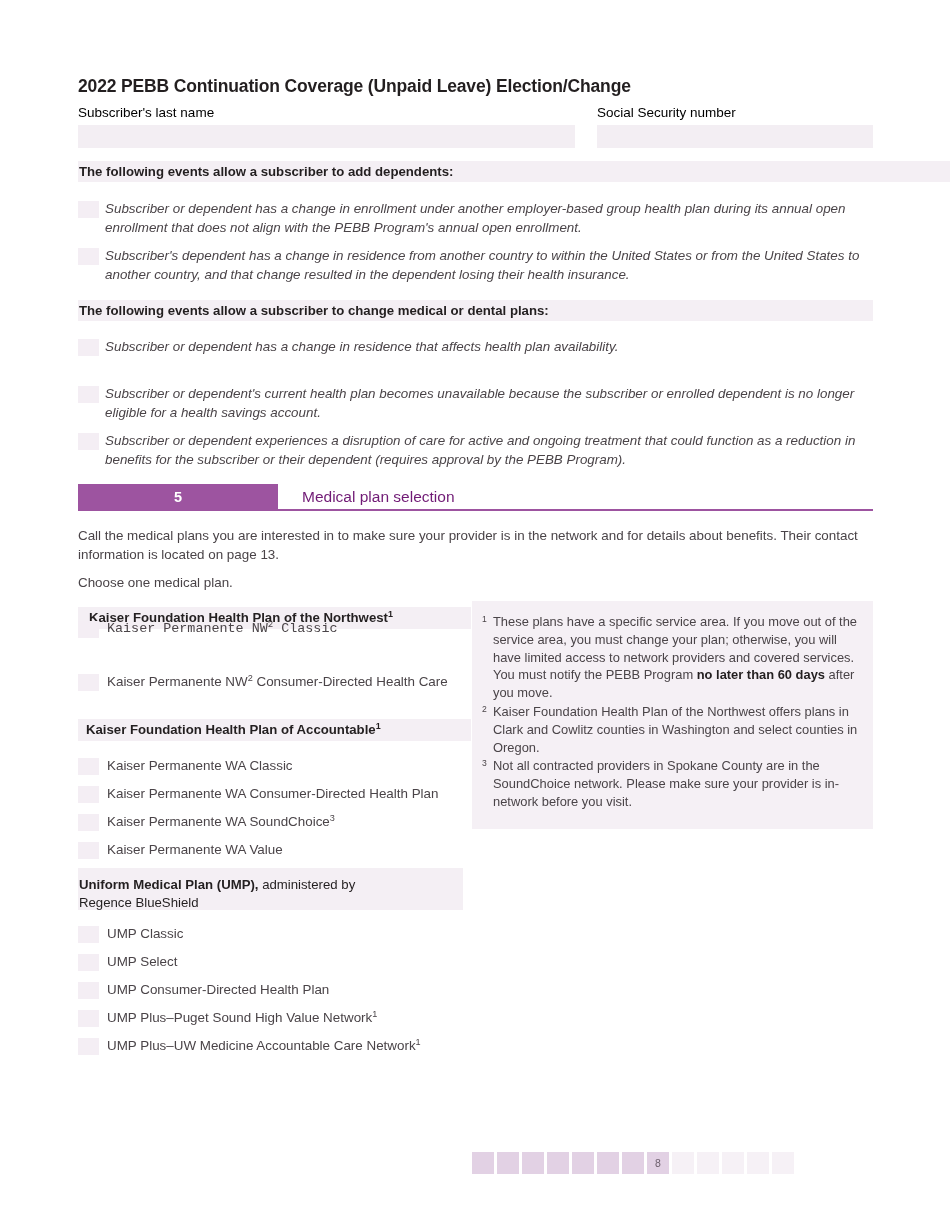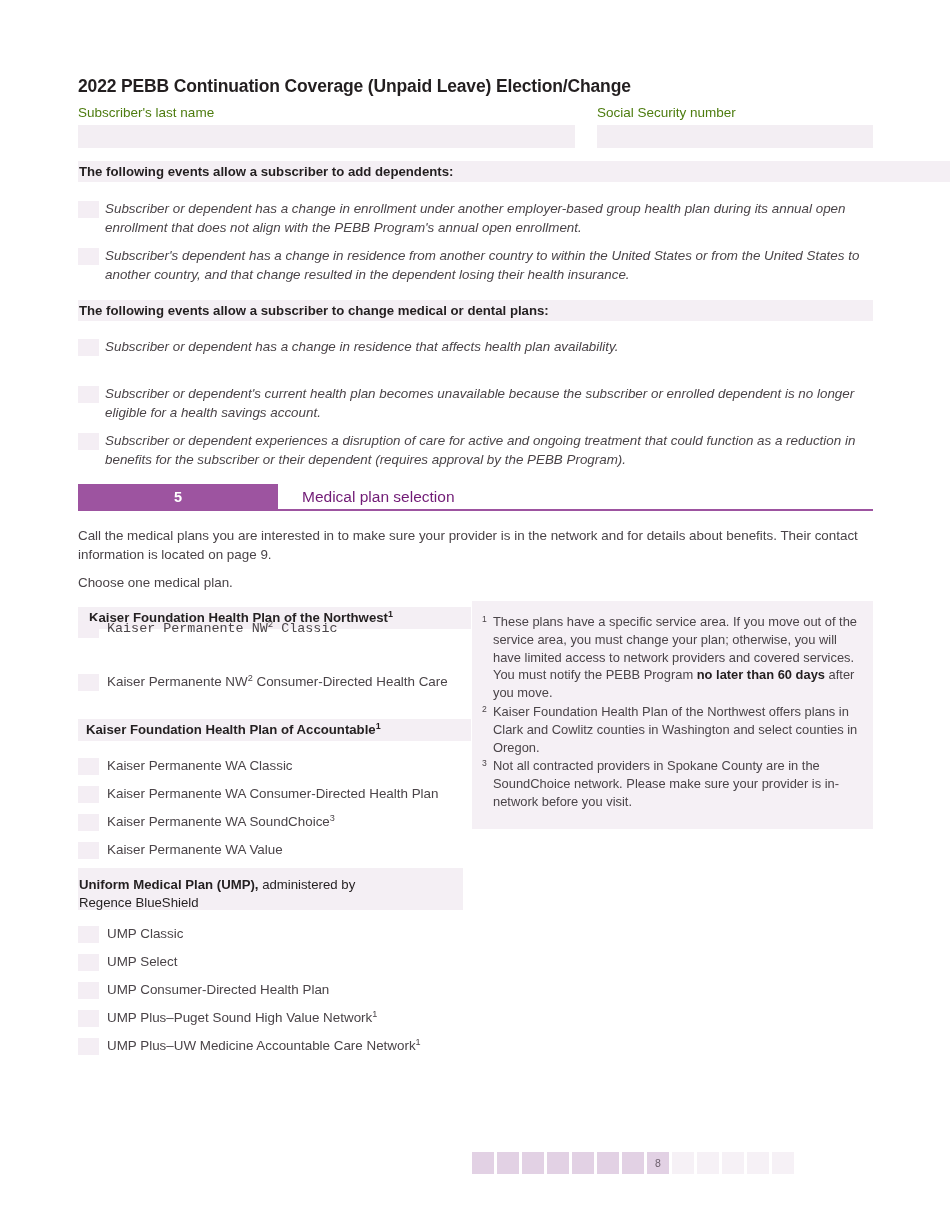--- a/index.html
+++ b/index.html
@@ -38,21 +38,21 @@
     letter-spacing: -0.15px;
     line-height: 1.2;
   }
 
   
   .field {
     position: absolute;
   }
   .field-label {
     font-size: 13.5px;
-    color: #4d7c0f;
+    color: #000000;
     line-height: 1.1;
     margin-bottom: 4px;
     display: block;
   }
   .field-input {
     display: block;
     width: 100%;
     height: 23px;
     background: #f3eef3;
     border: none;
@@ -296,21 +296,21 @@
     <span class="cb"></span>
     <span class="etext">Subscriber or dependent experiences a disruption of care for active and ongoing treatment that could function as a reduction in benefits for the subscriber or their dependent (requires approval by the PEBB Program).</span>
   </div>
 
   <div id="section-header">
     <div id="section-number-box">5</div>
     <div id="section-title">Medical plan selection</div>
     <div id="section-rule"></div>
   </div>
 
-  <div class="body-para" id="intro-para">Call the medical plans you are interested in to make sure your provider is in the network and for details about benefits. Their contact information is located on page 9.</div>
+  <div class="body-para" id="intro-para">Call the medical plans you are interested in to make sure your provider is in the network and for details about benefits. Their contact information is located on page 13.</div>
   <div class="body-para" id="choose-para">Choose one medical plan.</div>
 
   <div class="plan-banner" id="plan-banner-kpnw">
     <b><span>Kaiser Foundation Health Plan of the Northwest</span><sup>1</sup></b>
   </div>
 
   <div class="opt" style="left:0; top:620px;font-family:Liberation Mono, monospace;">
     <span class="cb"></span>
     <span class="olabel"><span>Kaiser Permanente NW</span><sup>2</sup><span> Classic</span></span>
   </div>

